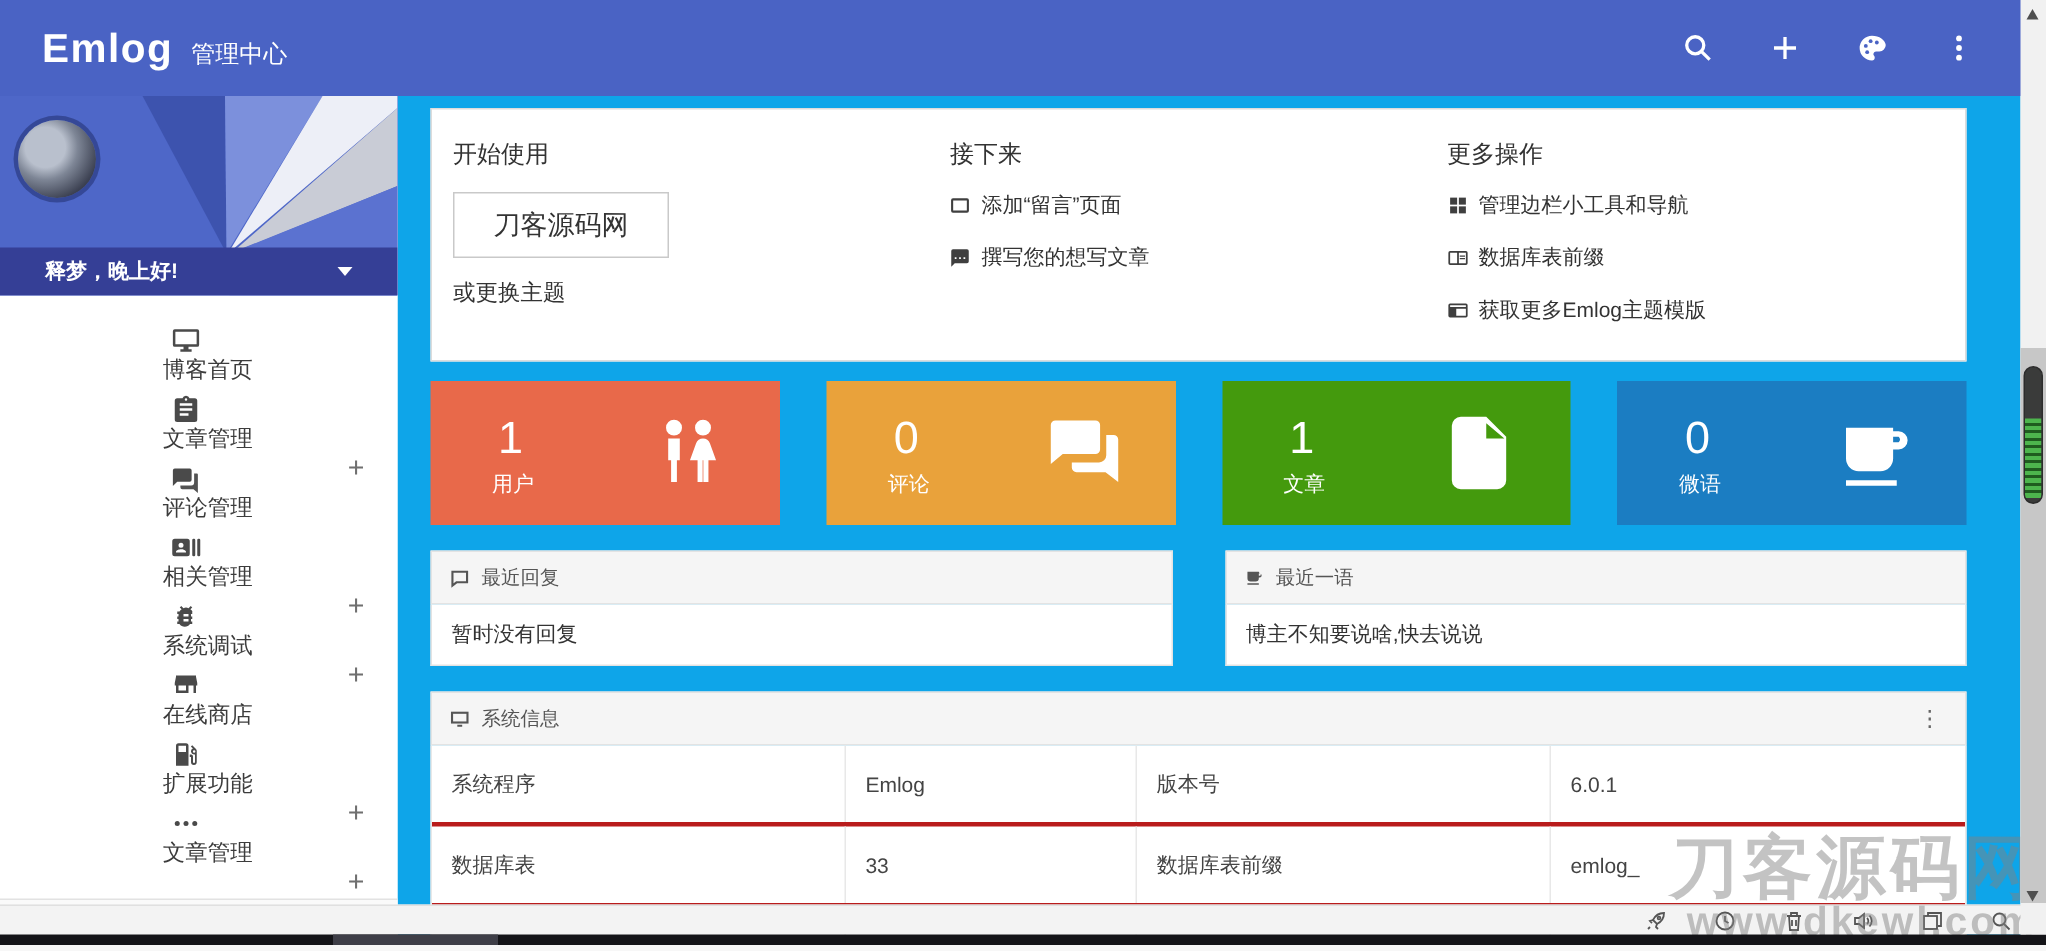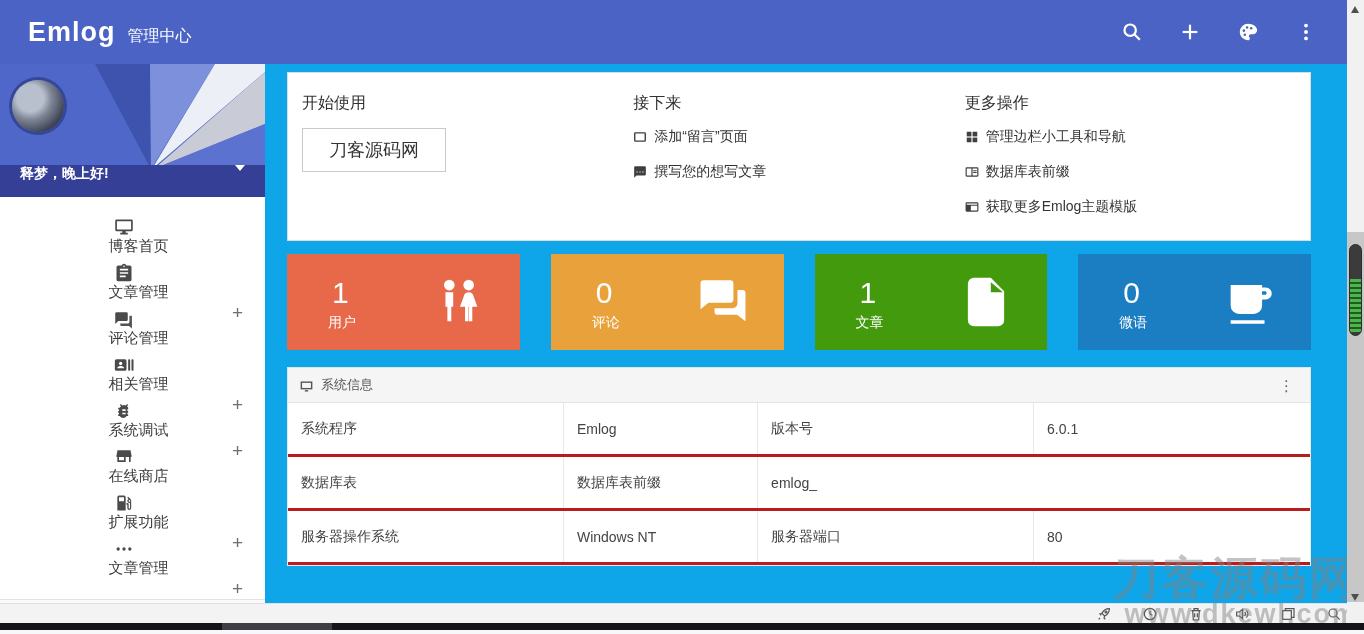--- a/index.html
+++ b/index.html
@@ -15,21 +15,21 @@
   .tb-btn { width:24px; height:24px; color:#fff; display:flex; align-items:center; justify-content:center; cursor:pointer; }
   .tb-btn svg { width:22px; height:22px; }
 
   
   .sidebar { position:absolute; left:0; top:64px; width:265px; bottom:0; background:#fff; z-index:2; }
   .user-panel { position:relative; width:265px; height:133px; background:#4e67c8; overflow:hidden; }
   .user-panel svg.folds { position:absolute; left:0; top:0; }
   .avatar { position:absolute; left:12px; top:16px; width:52px; height:52px; border-radius:50%;
             background:radial-gradient(circle at 35% 35%, #b9c0cd 0 28%, #7e8696 45%, #3c4152 75%, #262a38 100%);
             box-shadow:0 0 0 3px rgba(25,35,90,.45); }
-  .greet-bar { position:absolute; left:0; bottom:0; width:100%; height:32px; background:#353f96; display:flex; padding:0 20px; }
+  .greet-bar { position:absolute; left:0; bottom:0; width:100%; height:32px; background:#353f96; display:flex; align-items:center; padding:0 30px; }
   .greet-text { color:#fff; font-size:14px; font-weight:700; }
   .greet-caret { margin-left:auto; width:0; height:0; border-left:5px solid transparent; border-right:5px solid transparent; border-top:6px solid #fff; cursor:pointer; }
   .menu { padding-top:20px; }
   .mi { height:46px; display:flex; align-items:center; padding:0 22px 0 34px; cursor:pointer;flex-direction:column; }
   .mi-ic { width:20px; height:20px; color:#4a4a4a; margin-right:30px; flex:0 0 auto; }
   .mi-ic svg { width:20px; height:20px; }
   .mi-label { font-size:15px; color:#3c3c3c; }
   .mi-plus { margin-left:auto; font-size:19px; color:#6f6f6f; font-weight:400; }
   .sb-divider { border-top:1px solid #e2e2e2; margin-top:14px; }
   .sb-foot { height:40px; background:#fafafa; }
@@ -224,20 +224,21 @@
       <div class="sb-foot"></div>
     </div>
   </div>
 
   <div class="content">
 
     <div class="welcome-card">
       <div class="wc-col">
         <div class="wc-title">开始使用</div>
         <button class="wc-btn">刀客源码网</button>
+        <div class="wc-link">或更换主题</div>
       </div>
       <div class="wc-col">
         <div class="wc-title">接下来</div>
         <div class="wc-item">
           <span class="it-ic"><svg viewBox="0 0 24 24" fill="none" stroke="currentColor" stroke-width="2.4">
                 <rect x="3" y="5" width="18" height="14" rx="1"></rect>
               </svg></span>
           <span>添加“留言”页面</span>
         </div>
         <div class="wc-item">
@@ -301,39 +302,60 @@
       </div>
       <div class="stat-card" style="background-color: rgb(27, 125, 194);">
         <div class="stat-num">0</div>
         <div class="stat-label">微语</div>
         <span class="stat-ic"><svg viewBox="0 0 24 24" fill="currentColor">
               <path d="M17 5H4v8.5A3.5 3.5 0 0 0 7.5 17h6a3.5 3.5 0 0 0 3.5-3.5V11h1.5A2.5 2.5 0 0 0 21 8.5 2.5 2.5 0 0 0 18.5 6H17zm1.5 4H17V7.5h1.5a.9.9 0 0 1 0 1.5zM4 19.5h14V21H4z"></path>
             </svg></span>
       </div>
     </div>
 
+    <div class="panes">
+      <div>
+        <div class="panel-head">
+          <span class="ph-ic"><svg viewBox="0 0 24 24" fill="none" stroke="currentColor" stroke-width="2.6">
+                <path d="M3 4h18v13H8l-5 4z"></path>
+              </svg></span>
+          <span class="ph-title">最近回复</span>
+        </div>
+        <div class="panel-body">暂时没有回复</div>
+      </div>
+      <div>
+        <div class="panel-head">
+          <span class="ph-ic"><svg viewBox="0 0 24 24" fill="currentColor">
+                <path d="M17 4H3v8a4 4 0 0 0 4 4h6a4 4 0 0 0 4-4v-1h1a2.5 2.5 0 0 0 0-5zm1 5h-1V6h1a1.5 1.5 0 0 1 0 3zM3 18h14v2H3z"></path>
+              </svg></span>
+          <span class="ph-title">最近一语</span>
+        </div>
+        <div class="panel-body">博主不知要说啥,快去说说</div>
+      </div>
+    </div>
 
     <div class="sysinfo">
       <div class="panel-head">
         <span class="ph-ic"><svg viewBox="0 0 24 24" fill="none" stroke="currentColor" stroke-width="2.6">
               <rect x="2.5" y="4" width="19" height="12"></rect>
               <line x1="9" y1="20" x2="15" y2="20"></line>
             </svg></span>
         <span class="ph-title">系统信息</span>
         <span class="ph-kebab">⋮</span>
       </div>
       <div class="sys-table">
         <div class="sys-row">
           <div class="sys-cell">系统程序</div>
           <div class="sys-cell">Emlog</div>
           <div class="sys-cell">版本号</div>
           <div class="sys-cell">6.0.1</div>
         </div>
         <div class="sys-row">
           <div class="sys-cell">数据库表</div>
+          <div class="sys-cell">33</div>
           <div class="sys-cell">数据库表前缀</div>
           <div class="sys-cell">emlog_</div>
         </div>
         <div class="sys-row">
           <div class="sys-cell">服务器操作系统</div>
           <div class="sys-cell">Windows NT</div>
           <div class="sys-cell">服务器端口</div>
           <div class="sys-cell">80</div>
         </div>
       </div>

